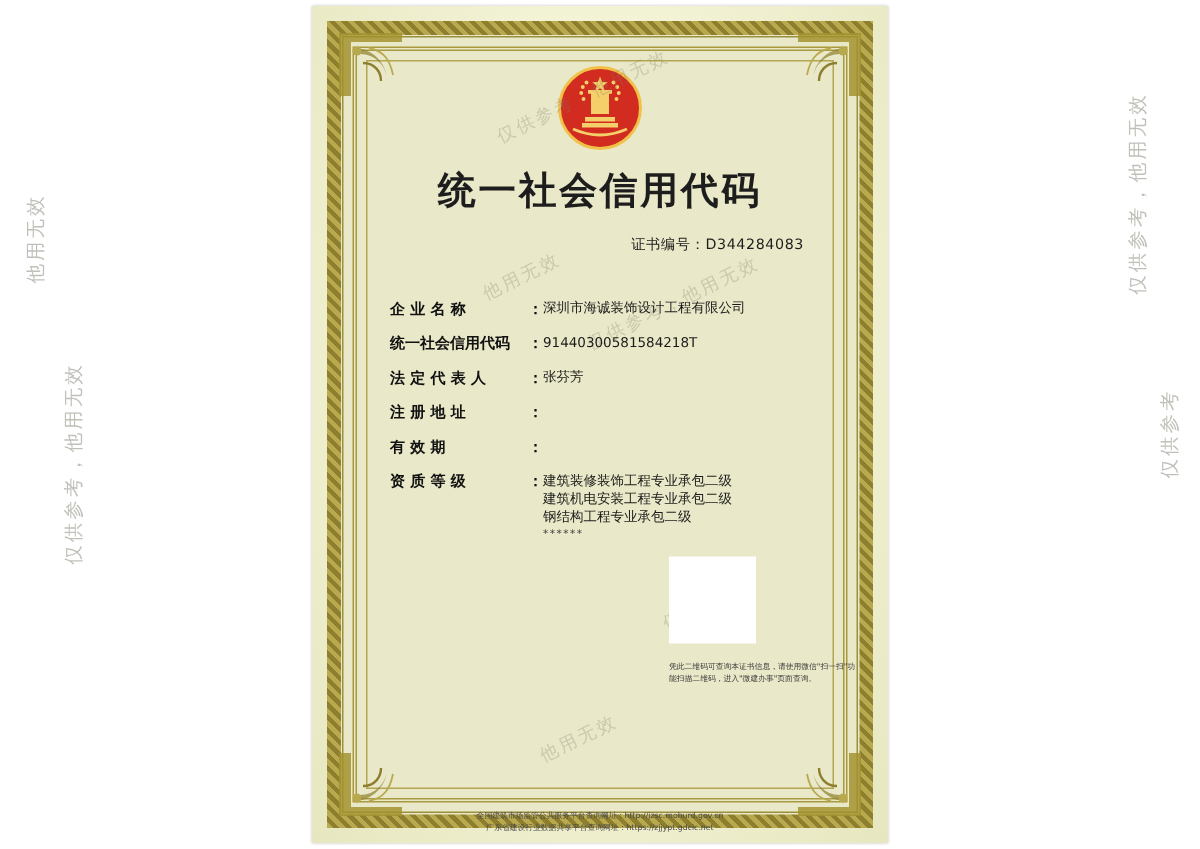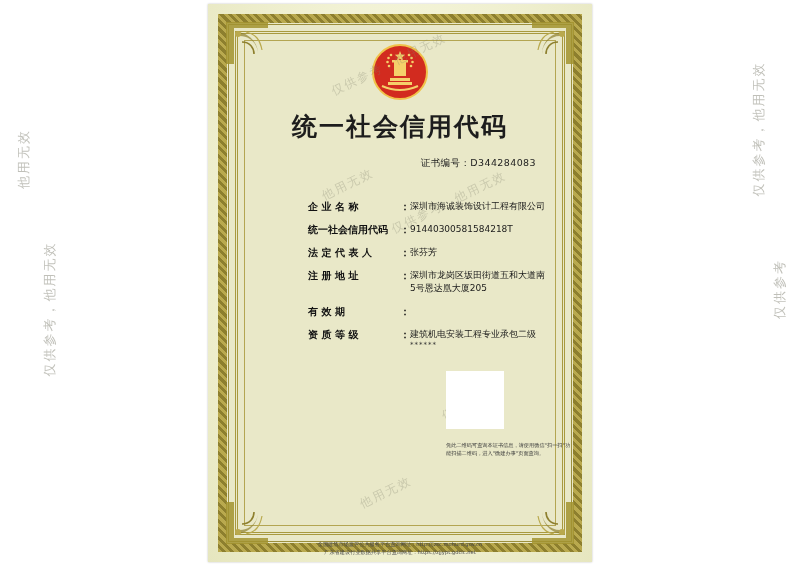--- a/index.html
+++ b/index.html
@@ -150,21 +150,20 @@
   #fields {
     position: absolute;
     left: 52px;
     top: 196px;
     width: 288px;
   }
   .row {
     display: flex;
     align-items: flex-start;
     margin-bottom: 10px;
-    margin-left: 48px;
   }
   .row .lbl {
     width: 92px;
     flex: 0 0 92px;
     font-size: 10px;
     font-weight: bold;
     color: #111;
     line-height: 13px;
     white-space: nowrap;
   }
@@ -365,33 +364,34 @@
 
       <div class="row">
         <div class="lbl">法 定 代 表 人</div>
         <div class="colon">：</div>
         <div class="val">张芬芳</div>
       </div>
 
       <div class="row">
         <div class="lbl">注 册 地 址</div>
         <div class="colon">：</div>
-        <div class="val">深圳市龙岗区坂田街道五和大道南5号恩达凰大厦205</div>
       </div>
 
       <div class="row">
         <div class="lbl">有 效 期</div>
         <div class="colon">：</div>
       </div>
 
       <div class="row">
         <div class="lbl">资 质 等 级</div>
         <div class="colon">：</div>
         <div class="val">
+          <span class="q-line">建筑装修装饰工程专业承包二级</span>
           <span class="q-line">建筑机电安装工程专业承包二级</span>
+          <span class="q-line">钢结构工程专业承包二级</span>
           <span class="stars">******</span>
         </div>
       </div>
 
     </div>
 
     <div id="qr">
       <div class="qrgrid" id="qrgrid"><i></i><i></i><i></i><i></i><i></i><i></i><i></i><i style="background: transparent;"></i><i></i><i></i><i style="background: transparent;"></i><i></i><i style="background: transparent;"></i><i></i><i></i><i style="background: transparent;"></i><i style="background: transparent;"></i><i style="background: transparent;"></i><i></i><i></i><i></i><i></i><i></i><i></i><i></i><i></i><i style="background: transparent;"></i><i style="background: transparent;"></i><i style="background: transparent;"></i><i style="background: transparent;"></i><i style="background: transparent;"></i><i></i><i style="background: transparent;"></i><i></i><i style="background: transparent;"></i><i style="background: transparent;"></i><i></i><i></i><i></i><i></i><i style="background: transparent;"></i><i></i><i style="background: transparent;"></i><i></i><i style="background: transparent;"></i><i style="background: transparent;"></i><i style="background: transparent;"></i><i style="background: transparent;"></i><i style="background: transparent;"></i><i></i><i></i><i style="background: transparent;"></i><i></i><i></i><i></i><i style="background: transparent;"></i><i></i><i style="background: transparent;"></i><i></i><i style="background: transparent;"></i><i style="background: transparent;"></i><i></i><i style="background: transparent;"></i><i style="background: transparent;"></i><i style="background: transparent;"></i><i></i><i></i><i style="background: transparent;"></i><i></i><i style="background: transparent;"></i><i></i><i></i><i></i><i style="background: transparent;"></i><i></i><i></i><i style="background: transparent;"></i><i></i><i></i><i></i><i style="background: transparent;"></i><i></i><i style="background: transparent;"></i><i style="background: transparent;"></i><i style="background: transparent;"></i><i style="background: transparent;"></i><i></i><i style="background: transparent;"></i><i style="background: transparent;"></i><i style="background: transparent;"></i><i style="background: transparent;"></i><i></i><i style="background: transparent;"></i><i></i><i style="background: transparent;"></i><i></i><i></i><i></i><i style="background: transparent;"></i><i></i><i></i><i style="background: transparent;"></i><i></i><i></i><i></i><i style="background: transparent;"></i><i></i><i style="background: transparent;"></i><i style="background: transparent;"></i><i></i><i style="background: transparent;"></i><i style="background: transparent;"></i><i style="background: transparent;"></i><i style="background: transparent;"></i><i style="background: transparent;"></i><i></i><i style="background: transparent;"></i><i style="background: transparent;"></i><i></i><i style="background: transparent;"></i><i></i><i></i><i></i><i style="background: transparent;"></i><i></i><i></i><i style="background: transparent;"></i><i style="background: transparent;"></i><i style="background: transparent;"></i><i style="background: transparent;"></i><i style="background: transparent;"></i><i></i><i style="background: transparent;"></i><i></i><i></i><i></i><i></i><i style="background: transparent;"></i><i style="background: transparent;"></i><i style="background: transparent;"></i><i style="background: transparent;"></i><i></i><i style="background: transparent;"></i><i></i><i style="background: transparent;"></i><i style="background: transparent;"></i><i style="background: transparent;"></i><i style="background: transparent;"></i><i style="background: transparent;"></i><i></i><i></i><i></i><i></i><i></i><i></i><i></i><i></i><i style="background: transparent;"></i><i style="background: transparent;"></i><i></i><i style="background: transparent;"></i><i></i><i></i><i style="background: transparent;"></i><i></i><i style="background: transparent;"></i><i style="background: transparent;"></i><i style="background: transparent;"></i><i></i><i></i><i></i><i></i><i></i><i></i><i></i><i style="background: transparent;"></i><i style="background: transparent;"></i><i style="background: transparent;"></i><i style="background: transparent;"></i><i style="background: transparent;"></i><i style="background: transparent;"></i><i style="background: transparent;"></i><i style="background: transparent;"></i><i></i><i></i><i style="background: transparent;"></i><i></i><i style="background: transparent;"></i><i style="background: transparent;"></i><i style="background: transparent;"></i><i></i><i></i><i style="background: transparent;"></i><i style="background: transparent;"></i><i style="background: transparent;"></i><i style="background: transparent;"></i><i style="background: transparent;"></i><i style="background: transparent;"></i><i style="background: transparent;"></i><i style="background: transparent;"></i><i></i><i style="background: transparent;"></i><i style="background: transparent;"></i><i style="background: transparent;"></i><i></i><i style="background: transparent;"></i><i style="background: transparent;"></i><i style="background: transparent;"></i><i></i><i></i><i style="background: transparent;"></i><i></i><i style="background: transparent;"></i><i style="background: transparent;"></i><i></i><i style="background: transparent;"></i><i style="background: transparent;"></i><i style="background: transparent;"></i><i style="background: transparent;"></i><i style="background: transparent;"></i><i></i><i style="background: transparent;"></i><i style="background: transparent;"></i><i style="background: transparent;"></i><i style="background: transparent;"></i><i style="background: transparent;"></i><i></i><i></i><i style="background: transparent;"></i><i></i><i></i><i></i><i></i><i style="background: transparent;"></i><i style="background: transparent;"></i><i></i><i></i><i style="background: transparent;"></i><i style="background: transparent;"></i><i style="background: transparent;"></i><i style="background: transparent;"></i><i></i><i style="background: transparent;"></i><i></i><i></i><i></i><i></i><i></i><i style="background: transparent;"></i><i></i><i style="background: transparent;"></i><i></i><i></i><i style="background: transparent;"></i><i style="background: transparent;"></i><i></i><i style="background: transparent;"></i><i style="background: transparent;"></i><i style="background: transparent;"></i><i style="background: transparent;"></i><i></i><i style="background: transparent;"></i><i></i><i></i><i></i><i style="background: transparent;"></i><i style="background: transparent;"></i><i></i><i style="background: transparent;"></i><i></i><i style="background: transparent;"></i><i style="background: transparent;"></i><i></i><i></i><i></i><i></i><i style="background: transparent;"></i><i style="background: transparent;"></i><i style="background: transparent;"></i><i style="background: transparent;"></i><i></i><i></i><i></i><i></i><i></i><i></i><i></i><i style="background: transparent;"></i><i style="background: transparent;"></i><i></i><i style="background: transparent;"></i><i></i><i></i><i style="background: transparent;"></i><i></i><i></i><i style="background: transparent;"></i><i></i><i></i><i></i><i style="background: transparent;"></i><i></i><i style="background: transparent;"></i><i></i><i style="background: transparent;"></i><i style="background: transparent;"></i><i style="background: transparent;"></i><i style="background: transparent;"></i><i style="background: transparent;"></i><i style="background: transparent;"></i><i style="background: transparent;"></i><i></i><i></i><i style="background: transparent;"></i><i></i><i style="background: transparent;"></i><i style="background: transparent;"></i><i style="background: transparent;"></i><i></i><i></i><i style="background: transparent;"></i><i></i><i style="background: transparent;"></i><i style="background: transparent;"></i><i style="background: transparent;"></i><i></i><i style="background: transparent;"></i><i></i><i></i><i></i><i></i><i></i><i style="background: transparent;"></i><i style="background: transparent;"></i><i></i><i style="background: transparent;"></i><i></i><i></i><i style="background: transparent;"></i><i></i><i style="background: transparent;"></i><i style="background: transparent;"></i><i></i><i style="background: transparent;"></i><i style="background: transparent;"></i><i style="background: transparent;"></i><i></i><i style="background: transparent;"></i><i></i><i></i><i></i><i></i><i></i><i style="background: transparent;"></i><i style="background: transparent;"></i><i style="background: transparent;"></i><i style="background: transparent;"></i><i style="background: transparent;"></i><i style="background: transparent;"></i><i></i><i></i><i></i><i></i><i style="background: transparent;"></i><i style="background: transparent;"></i><i></i><i style="background: transparent;"></i><i style="background: transparent;"></i><i></i><i></i><i></i><i style="background: transparent;"></i><i></i><i style="background: transparent;"></i><i></i><i style="background: transparent;"></i><i></i><i></i><i style="background: transparent;"></i><i></i><i></i><i style="background: transparent;"></i><i style="background: transparent;"></i><i style="background: transparent;"></i><i></i><i></i><i></i><i style="background: transparent;"></i><i></i><i style="background: transparent;"></i><i></i><i></i><i></i><i style="background: transparent;"></i><i style="background: transparent;"></i><i></i><i></i><i></i><i style="background: transparent;"></i><i></i><i style="background: transparent;"></i><i></i><i style="background: transparent;"></i><i></i><i style="background: transparent;"></i><i style="background: transparent;"></i><i></i><i style="background: transparent;"></i><i style="background: transparent;"></i><i></i><i></i><i style="background: transparent;"></i><i style="background: transparent;"></i><i></i><i style="background: transparent;"></i><i></i><i></i><i></i><i></i><i></i><i></i><i></i><i></i><i></i><i></i><i style="background: transparent;"></i><i style="background: transparent;"></i><i style="background: transparent;"></i><i style="background: transparent;"></i><i style="background: transparent;"></i><i style="background: transparent;"></i><i style="background: transparent;"></i><i style="background: transparent;"></i><i style="background: transparent;"></i><i></i><i style="background: transparent;"></i><i style="background: transparent;"></i><i style="background: transparent;"></i><i style="background: transparent;"></i><i style="background: transparent;"></i><i></i><i></i><i style="background: transparent;"></i><i style="background: transparent;"></i><i style="background: transparent;"></i><i></i><i></i><i></i><i></i><i style="background: transparent;"></i><i></i><i></i><i></i><i></i><i></i><i></i><i></i><i style="background: transparent;"></i><i></i><i></i><i></i><i></i><i></i><i></i><i></i><i style="background: transparent;"></i><i></i><i style="background: transparent;"></i><i></i><i style="background: transparent;"></i><i></i><i style="background: transparent;"></i><i></i><i style="background: transparent;"></i><i></i><i></i><i style="background: transparent;"></i><i style="background: transparent;"></i><i style="background: transparent;"></i><i style="background: transparent;"></i><i style="background: transparent;"></i><i></i><i style="background: transparent;"></i><i></i><i style="background: transparent;"></i><i style="background: transparent;"></i><i style="background: transparent;"></i><i style="background: transparent;"></i><i style="background: transparent;"></i><i></i><i style="background: transparent;"></i><i></i><i style="background: transparent;"></i><i style="background: transparent;"></i><i style="background: transparent;"></i><i></i><i style="background: transparent;"></i><i style="background: transparent;"></i><i></i><i style="background: transparent;"></i><i></i><i style="background: transparent;"></i><i></i><i></i><i></i><i style="background: transparent;"></i><i></i><i style="background: transparent;"></i><i style="background: transparent;"></i><i style="background: transparent;"></i><i style="background: transparent;"></i><i></i><i></i><i style="background: transparent;"></i><i></i><i></i><i></i><i></i><i></i><i></i><i></i><i style="background: transparent;"></i><i></i><i style="background: transparent;"></i><i style="background: transparent;"></i><i></i><i style="background: transparent;"></i><i></i><i></i><i></i><i style="background: transparent;"></i><i></i><i style="background: transparent;"></i><i></i><i style="background: transparent;"></i><i style="background: transparent;"></i><i style="background: transparent;"></i><i></i><i></i><i style="background: transparent;"></i><i></i><i style="background: transparent;"></i><i style="background: transparent;"></i><i></i><i></i><i></i><i></i><i></i><i></i><i style="background: transparent;"></i><i></i><i style="background: transparent;"></i><i></i><i></i><i></i><i style="background: transparent;"></i><i></i><i style="background: transparent;"></i><i></i><i style="background: transparent;"></i><i style="background: transparent;"></i><i></i><i></i><i></i><i style="background: transparent;"></i><i style="background: transparent;"></i><i style="background: transparent;"></i><i style="background: transparent;"></i><i style="background: transparent;"></i><i style="background: transparent;"></i><i style="background: transparent;"></i><i></i><i style="background: transparent;"></i><i></i><i style="background: transparent;"></i><i></i><i style="background: transparent;"></i><i style="background: transparent;"></i><i style="background: transparent;"></i><i style="background: transparent;"></i><i style="background: transparent;"></i><i></i><i style="background: transparent;"></i><i></i><i style="background: transparent;"></i><i></i><i style="background: transparent;"></i><i></i><i></i><i style="background: transparent;"></i><i></i><i style="background: transparent;"></i><i style="background: transparent;"></i><i></i><i style="background: transparent;"></i><i style="background: transparent;"></i><i></i><i></i><i></i><i></i><i></i><i></i><i></i><i></i><i></i><i></i><i></i><i style="background: transparent;"></i><i></i><i style="background: transparent;"></i><i style="background: transparent;"></i><i style="background: transparent;"></i><i style="background: transparent;"></i><i></i><i></i><i style="background: transparent;"></i><i></i><i></i><i></i><i></i><i></i><i style="background: transparent;"></i><i></i><i style="background: transparent;"></i><i></i></div>
     </div>
 

